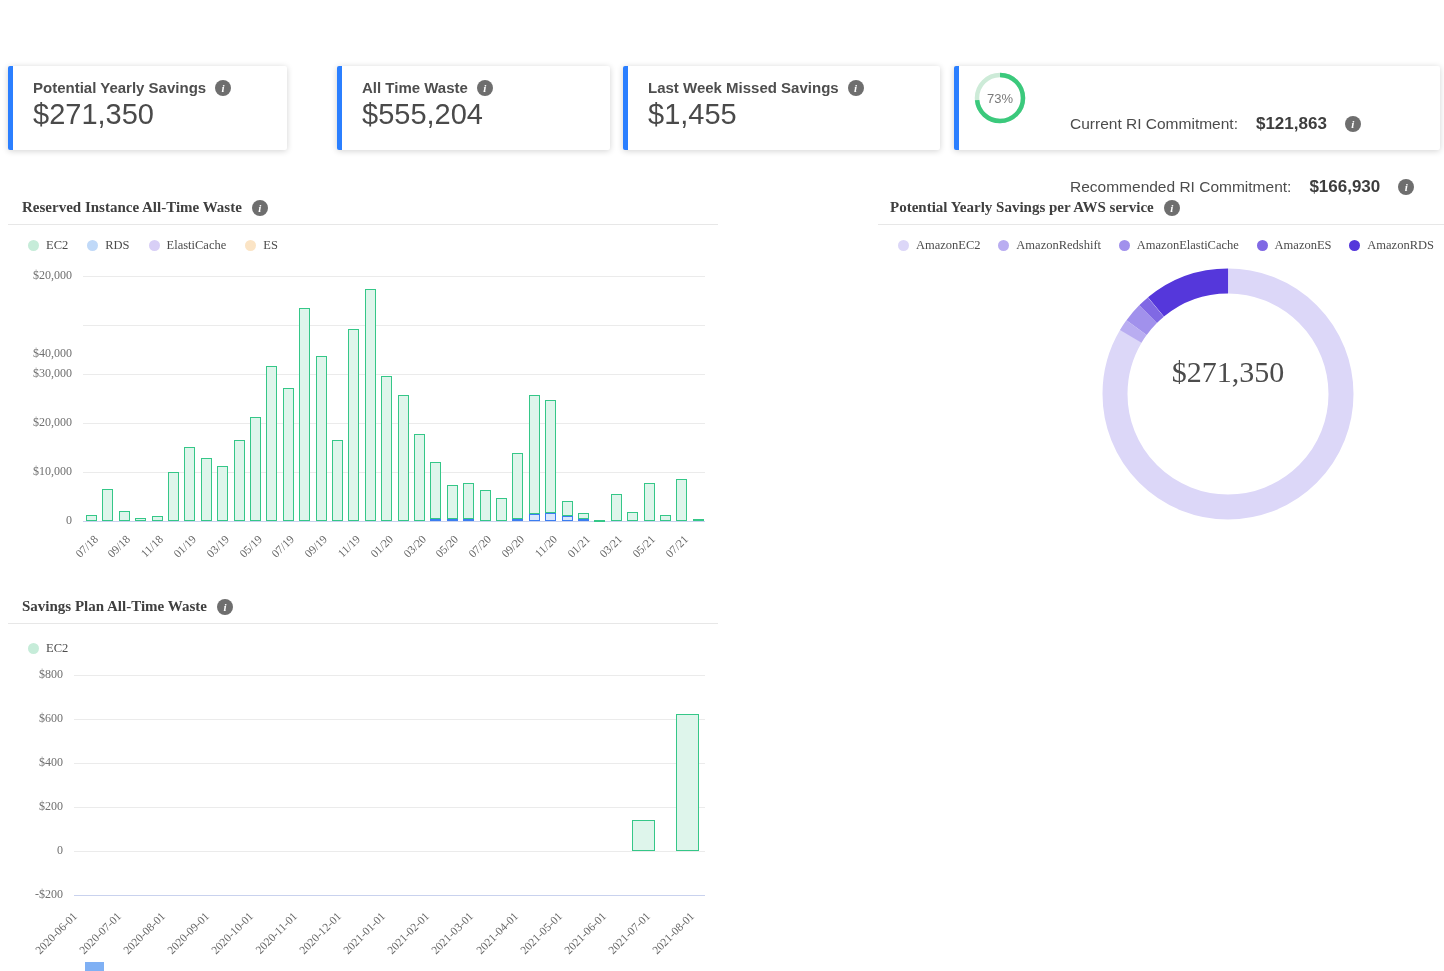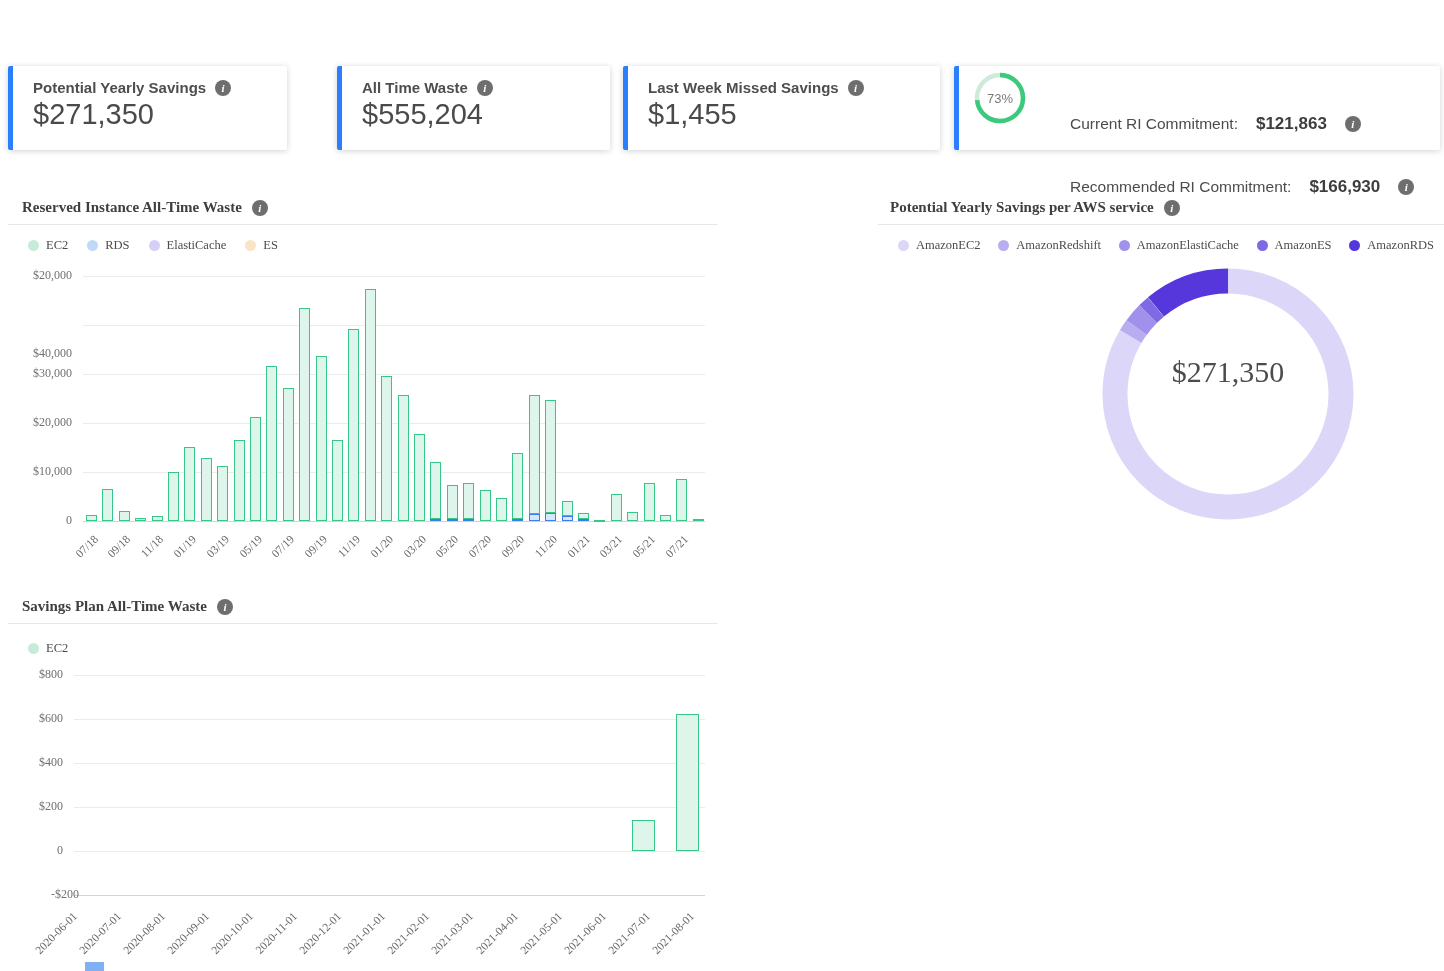--- a/index.html
+++ b/index.html
@@ -266,21 +266,21 @@
         <div class="ytick" style="left: 0px; top: 73px; width: 55px;">$800</div>
         <div class="gridline" style="left: 66px; top: 125px; width: 631px;"></div>
         <div class="ytick" style="left: 0px; top: 117px; width: 55px;">$600</div>
         <div class="gridline" style="left: 66px; top: 169px; width: 631px;"></div>
         <div class="ytick" style="left: 0px; top: 161px; width: 55px;">$400</div>
         <div class="gridline" style="left: 66px; top: 213px; width: 631px;"></div>
         <div class="ytick" style="left: 0px; top: 205px; width: 55px;">$200</div>
         <div class="gridline" style="left: 66px; top: 257px; width: 631px;"></div>
         <div class="ytick" style="left: 0px; top: 249px; width: 55px;">0</div>
         <div class="axisline" style="left: 66px; top: 301px; width: 631px;"></div>
-        <div class="ytick" style="left: 16px; top: 293px; width: 55px; text-align: right;">-$200</div>
+        <div class="ytick" style="left: 0px; top: 293px; width: 55px; text-align: right;">-$200</div>
         <div class="xtick" style="left: -5px; top: 314px; width: 72px;">2020-06-01</div>
         <div class="xtick" style="left: 39px; top: 314px; width: 72px;">2020-07-01</div>
         <div class="xtick" style="left: 83.1px; top: 314px; width: 72px;">2020-08-01</div>
         <div class="xtick" style="left: 127.1px; top: 314px; width: 72px;">2020-09-01</div>
         <div class="xtick" style="left: 171.2px; top: 314px; width: 72px;">2020-10-01</div>
         <div class="xtick" style="left: 215.3px; top: 314px; width: 72px;">2020-11-01</div>
         <div class="xtick" style="left: 259.3px; top: 314px; width: 72px;">2020-12-01</div>
         <div class="xtick" style="left: 303.3px; top: 314px; width: 72px;">2021-01-01</div>
         <div class="xtick" style="left: 347.4px; top: 314px; width: 72px;">2021-02-01</div>
         <div class="xtick" style="left: 391.4px; top: 314px; width: 72px;">2021-03-01</div>

